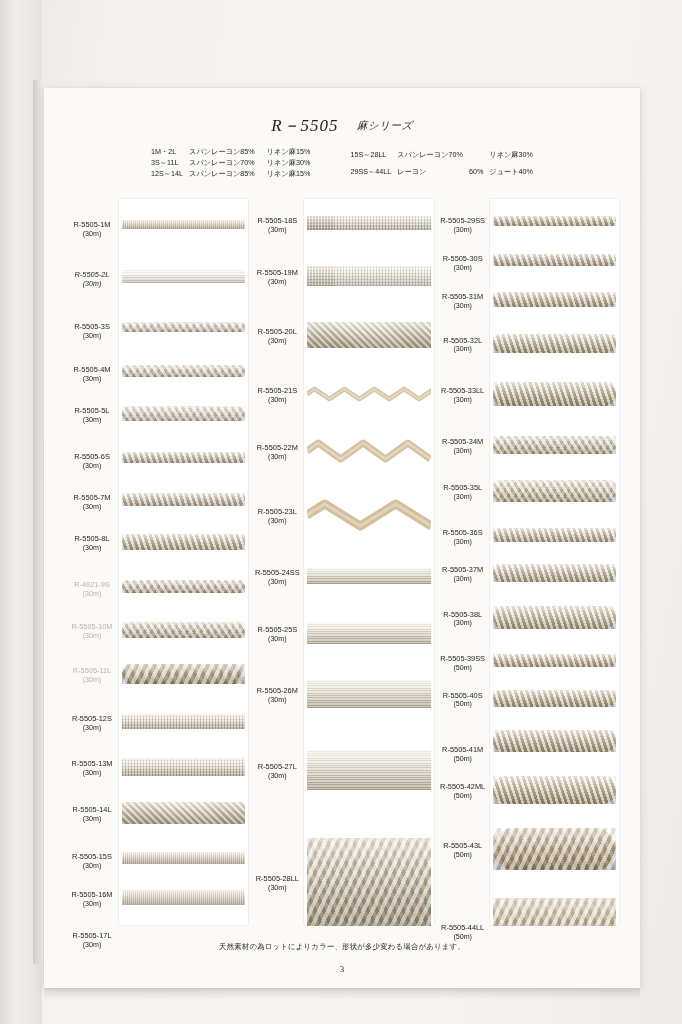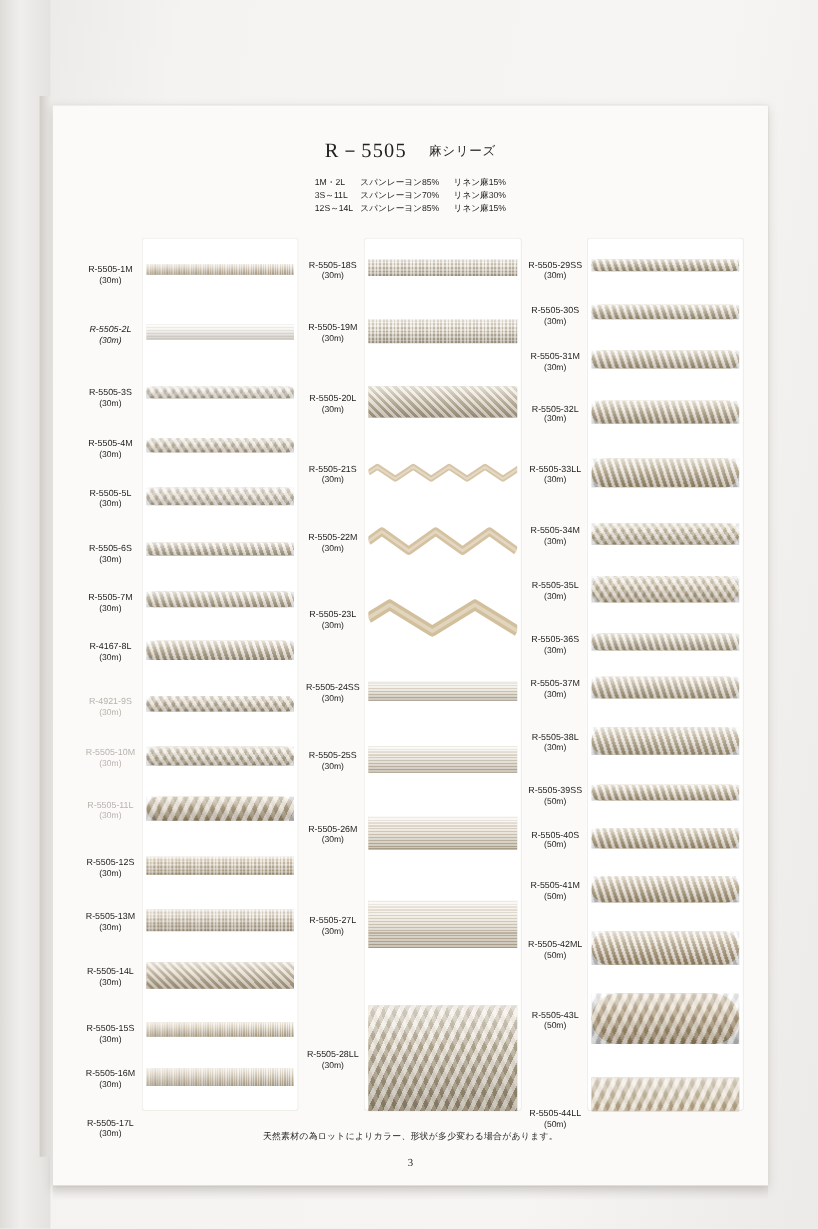--- a/index.html
+++ b/index.html
@@ -44,20 +44,21 @@
   }
   .sheet-inner {
     position: absolute;
     inset: 0;
     padding: 0;
   }
   
   .title-row {
     text-align: center;
     margin-top: 26px;
+    font-style: italic;
   }
   .title-main {
     font-family: "Liberation Serif", serif;
     font-size: 17px;
     letter-spacing: 1px;
     color: #23211f;
     display: inline-block;
     vertical-align: middle;
   }
   .title-sub {
@@ -241,33 +242,49 @@
                 <td class="spec-c2">リネン麻30%</td>
               </tr>
               <tr>
                 <td class="spec-c0">12S～14L</td>
                 <td class="spec-c1">スパンレーヨン85%</td>
                 <td class="spec-c1"></td>
                 <td class="spec-c2">リネン麻15%</td>
               </tr>
             </tbody>
         </table>
+        <table class="spec-table">
+          <tbody id="spec-right-body">
+              <tr>
+                <td class="spec-c0">15S～28LL</td>
+                <td class="spec-c1">スパンレーヨン70%</td>
+                <td class="spec-c1"></td>
+                <td class="spec-c2">リネン麻30%</td>
+              </tr>
+              <tr>
+                <td class="spec-c0">29SS～44LL</td>
+                <td class="spec-c1">レーヨン</td>
+                <td class="spec-c1">60%</td>
+                <td class="spec-c2">ジュート40%</td>
+              </tr>
+            </tbody>
+        </table>
       </div>
 
       <div class="cols" id="columns-root">
           <div class="col">
             <div class="labels">
               <div class="lbl" style="top: 22px;"><span>R-5505-1M</span><span class="len">(30m)</span></div>
               <div class="lbl" style="top: 72px; font-style: italic;"><span>R-5505-2L</span><span class="len">(30m)</span></div>
               <div class="lbl" style="top: 124px;"><span>R-5505-3S</span><span class="len">(30m)</span></div>
               <div class="lbl" style="top: 167px;"><span>R-5505-4M</span><span class="len">(30m)</span></div>
               <div class="lbl" style="top: 208px;"><span>R-5505-5L</span><span class="len">(30m)</span></div>
               <div class="lbl" style="top: 254px;"><span>R-5505-6S</span><span class="len">(30m)</span></div>
               <div class="lbl" style="top: 295px;"><span>R-5505-7M</span><span class="len">(30m)</span></div>
-              <div class="lbl" style="top: 336px;"><span>R-4167-8L</span><span class="len">(30m)</span></div>
+              <div class="lbl" style="top: 336px;"><span>R-5505-8L</span><span class="len">(30m)</span></div>
               <div class="lbl faint" style="top: 382px;"><span>R-4921-9S</span><span class="len">(30m)</span></div>
               <div class="lbl faint" style="top: 424px;"><span>R-5505-10M</span><span class="len">(30m)</span></div>
               <div class="lbl faint" style="top: 468px;"><span>R-5505-11L</span><span class="len">(30m)</span></div>
               <div class="lbl" style="top: 516px;"><span>R-5505-12S</span><span class="len">(30m)</span></div>
               <div class="lbl" style="top: 561px;"><span>R-5505-13M</span><span class="len">(30m)</span></div>
               <div class="lbl" style="top: 607px;"><span>R-5505-14L</span><span class="len">(30m)</span></div>
               <div class="lbl" style="top: 654px;"><span>R-5505-15S</span><span class="len">(30m)</span></div>
               <div class="lbl" style="top: 692px;"><span>R-5505-16M</span><span class="len">(30m)</span></div>
               <div class="lbl" style="top: 733px;"><span>R-5505-17L</span><span class="len">(30m)</span></div>
             </div>
@@ -412,21 +429,21 @@
               <div class="lbl" style="top: 94px;"><span>R-5505-31M</span><span class="len">(30m)</span></div>
               <div class="lbl" style="top: 137.5px;"><span>R-5505-32L</span><span class="len">(30m)</span></div>
               <div class="lbl" style="top: 188px;"><span>R-5505-33LL</span><span class="len">(30m)</span></div>
               <div class="lbl" style="top: 239px;"><span>R-5505-34M</span><span class="len">(30m)</span></div>
               <div class="lbl" style="top: 285px;"><span>R-5505-35L</span><span class="len">(30m)</span></div>
               <div class="lbl" style="top: 330px;"><span>R-5505-36S</span><span class="len">(30m)</span></div>
               <div class="lbl" style="top: 367px;"><span>R-5505-37M</span><span class="len">(30m)</span></div>
               <div class="lbl" style="top: 411.5px;"><span>R-5505-38L</span><span class="len">(30m)</span></div>
               <div class="lbl" style="top: 456px;"><span>R-5505-39SS</span><span class="len">(50m)</span></div>
               <div class="lbl" style="top: 492.5px;"><span>R-5505-40S</span><span class="len">(50m)</span></div>
-              <div class="lbl" style="top: 535px;"><span>R-5505-41M</span><span class="len">(50m)</span></div>
+              <div class="lbl" style="top: 547px;"><span>R-5505-41M</span><span class="len">(50m)</span></div>
               <div class="lbl" style="top: 584px;"><span>R-5505-42ML</span><span class="len">(50m)</span></div>
               <div class="lbl" style="top: 643px;"><span>R-5505-43L</span><span class="len">(50m)</span></div>
               <div class="lbl" style="top: 725px;"><span>R-5505-44LL</span><span class="len">(50m)</span></div>
             </div>
             <div class="swatch-card">
               <div class="trim rounded" style="top: 18px; height: 10px; background: rgb(207, 187, 150);">
                 <div class="tex t-rope"></div>
                 <div class="shade"></div>
               </div>
               <div class="trim rounded" style="top: 56px; height: 12px; background: rgb(208, 188, 151);">

